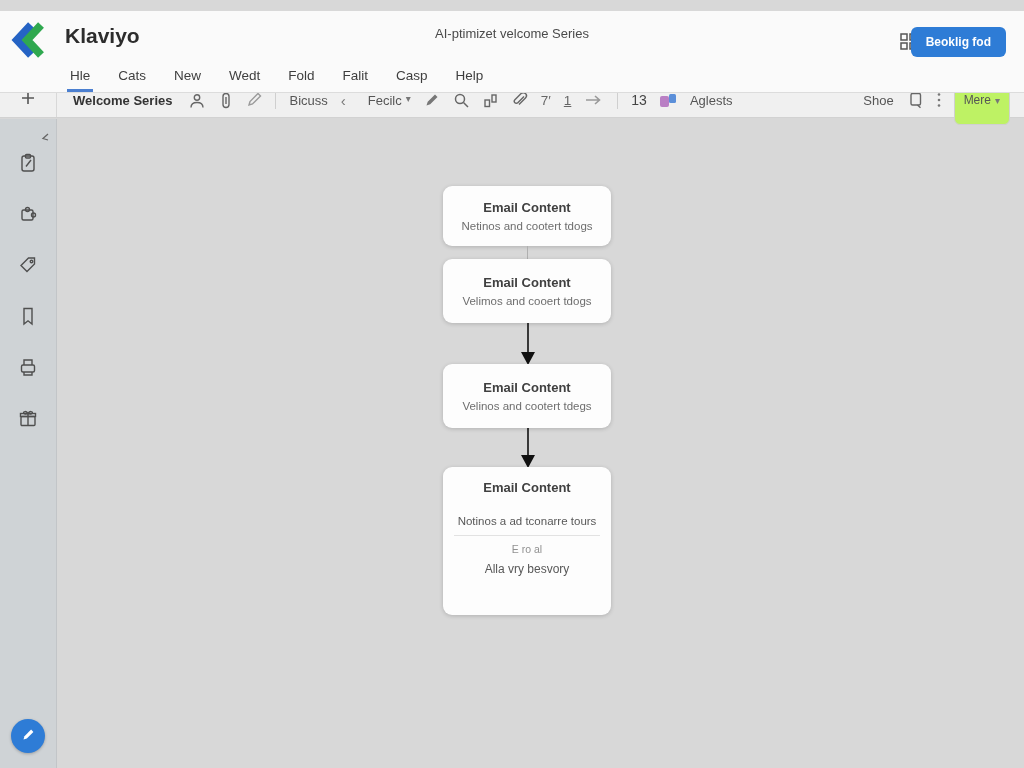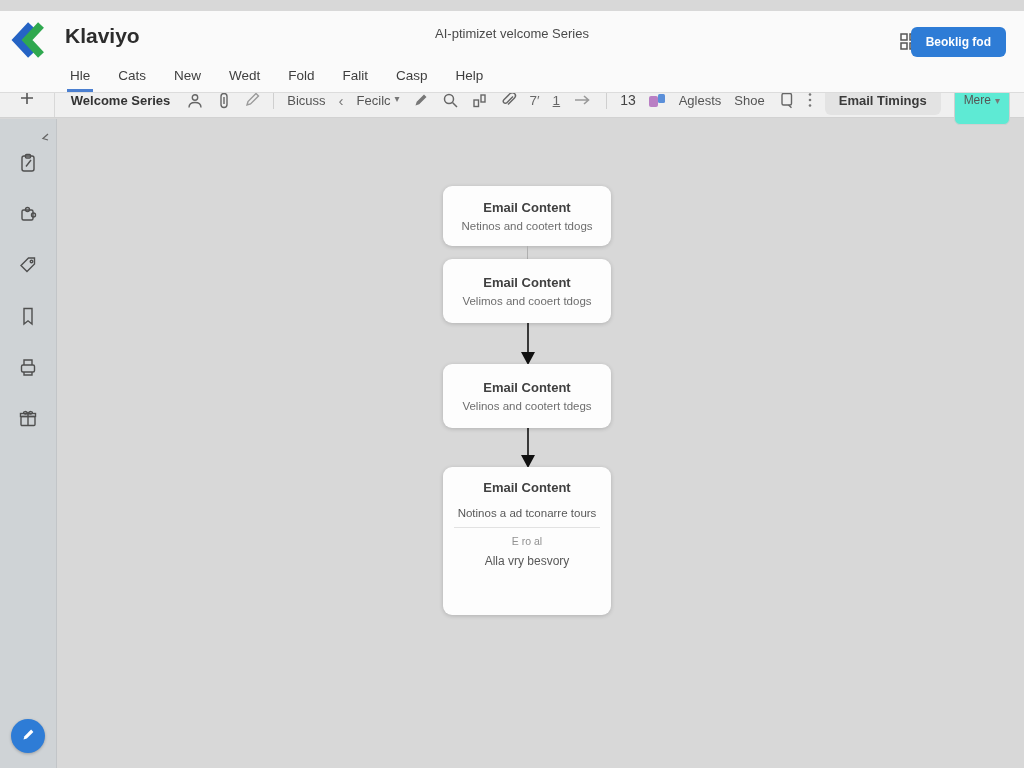--- a/index.html
+++ b/index.html
@@ -28,29 +28,29 @@
              border-right:1px solid #d8d8d8; }
   .tb-main { flex:1; display:flex; align-items:center; padding:0 14px 0 16px; gap:13px; }
   .flow-name { font-size:13px; font-weight:bold; color:#333; margin-right:3px; white-space:nowrap; }
   .tb-icon { display:flex; align-items:center; cursor:pointer; }
   .tb-divider { width:1px; height:18px; background:#cfcfcf; }
   .tb-text { font-size:13px; color:#555; cursor:pointer; white-space:nowrap; }
   .tb-glyph { font-size:13.5px; color:#666; cursor:pointer; }
   .glyph-underline { text-decoration:underline; }
   .chev { font-size:15px; color:#777; cursor:pointer; }
   .caret { font-size:10px; color:#777; margin-left:4px; }
-  .dropdown { display:flex; align-items:flex-start; cursor:pointer; }
+  .dropdown { display:flex; align-items:flex-start; cursor:pointer;margin-left:9px; }
   .count-badge { font-size:14px; color:#444; }
   .swatch { position:relative; width:17px; height:15px; cursor:pointer; }
   .sw1 { position:absolute; left:0; top:3px; width:9px; height:11px; background:#b97fc4; border-radius:2px; }
   .sw2 { position:absolute; left:9px; top:1px; width:7px; height:9px; background:#5b8fd9; border-radius:1.5px; }
   .tb-right { margin-left:auto; display:flex; align-items:center; gap:13px; }
   .pill-btn { background:#e3e3e3; border:none; border-radius:6px; padding:7px 14px; font-size:13px;
               font-weight:bold; color:#3a3a3a; font-family:inherit; cursor:pointer; white-space:nowrap; }
-  .more-btn { background:#5eead4; border:1px solid #d0d0d0; border-radius:6px; padding:17px 9px;
+  .more-btn { background:#bef264; border:1px solid #d0d0d0; border-radius:6px; padding:17px 9px;
               font-size:12px; color:#555; display:flex; align-items:center; font-family:inherit;
               cursor:pointer; white-space:nowrap; }
 
   
   .body { position:absolute; top:119px; left:0; width:100%; height:649px; display:flex; }
   .sidebar { width:57px; background:#cfd3d6; border-right:1px solid #c2c5c8; position:relative; flex:none; }
   .collapse { position:absolute; top:9px; right:6px; cursor:pointer; }
   .side-icons { position:absolute; top:33px; left:0; width:100%; display:flex; flex-direction:column;
                 align-items:center; gap:29px; }
   .side-icon { width:22px; height:22px; cursor:pointer; }
@@ -62,21 +62,21 @@
   .canvas { flex:1; position:relative; background:#d8d8d8; }
   .card { position:absolute; left:386px; width:168px; background:#fdfdfd; border-radius:9px;
           box-shadow:0 1px 4px rgba(0,0,0,.18); text-align:center; cursor:pointer; }
   .card-sm { display:flex; flex-direction:column; justify-content:center; gap:5px; }
   .card-title { font-size:13px; font-weight:bold; color:#404040; }
   .card-sub { font-size:11.5px; color:#6e6e6e; }
   #card1 { top:67px;  height:60px; }
   #card2 { top:140px; height:64px; }
   #card3 { top:245px; height:64px; }
   #card4 { top:348px; height:148px; padding-top:13px; }
-  .card4-line1 { font-size:11.5px; color:#585858; margin-top:12px; }
+  .card4-line1 { font-size:11.5px; color:#585858; margin-top:20px; }
   .card4-line2 { font-size:11.5px; color:#585858; margin-top:6px; padding:0 14px; text-align:left; line-height:1.35; }
   .card4-div { border-top:1px solid #e2e2e2; margin:8px 11px 7px; }
   .card4-foot-sm { font-size:10.5px; color:#919191; }
   .card4-foot { font-size:12px; color:#585858; margin-top:7px; }
   .connector-line { position:absolute; left:470px; top:127px; width:1px; height:13px; background:#b0b0b0; }
   .arrow { position:absolute; left:463px; }
   #arrow1 { top:204px; }
   #arrow2 { top:309px; }
 </style>
 </head>
@@ -193,21 +193,20 @@
               <path d="M10.5 14l3 2.7"></path>
           </svg>
         </span>
         <span class="tb-icon">
           <svg width="4" height="16" viewBox="0 0 4 16">
             <circle cx="2" cy="2.5" r="1.3" fill="#777"></circle>
               <circle cx="2" cy="8" r="1.3" fill="#777"></circle>
               <circle cx="2" cy="13.5" r="1.3" fill="#777"></circle>
           </svg>
         </span>
-        <button class="pill-btn">Email Timings</button>
         <button class="more-btn">
           <span>Mere</span>
           <span class="caret">▾</span>
         </button>
       </div>
     </div>
   </div>
 
   <div class="body">
 

